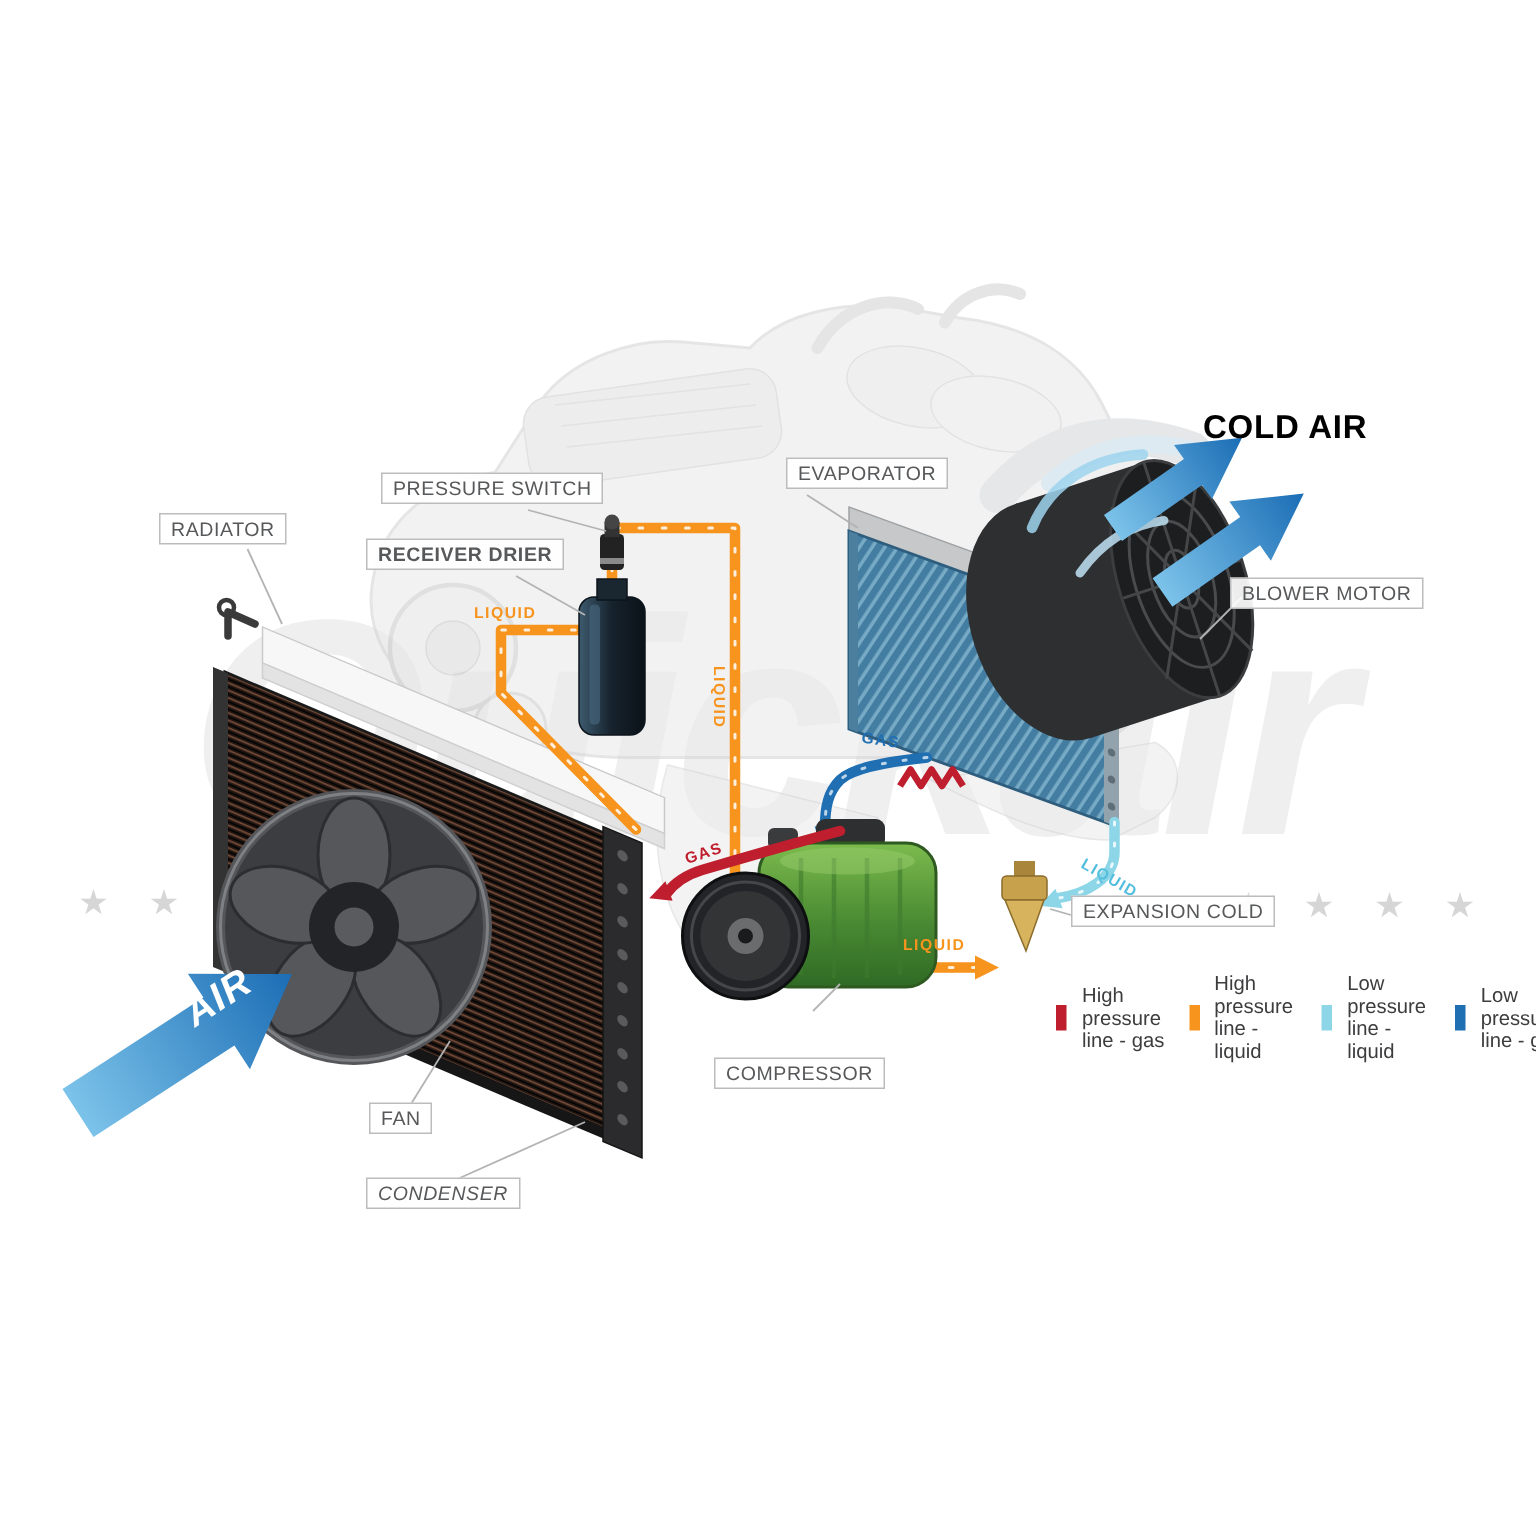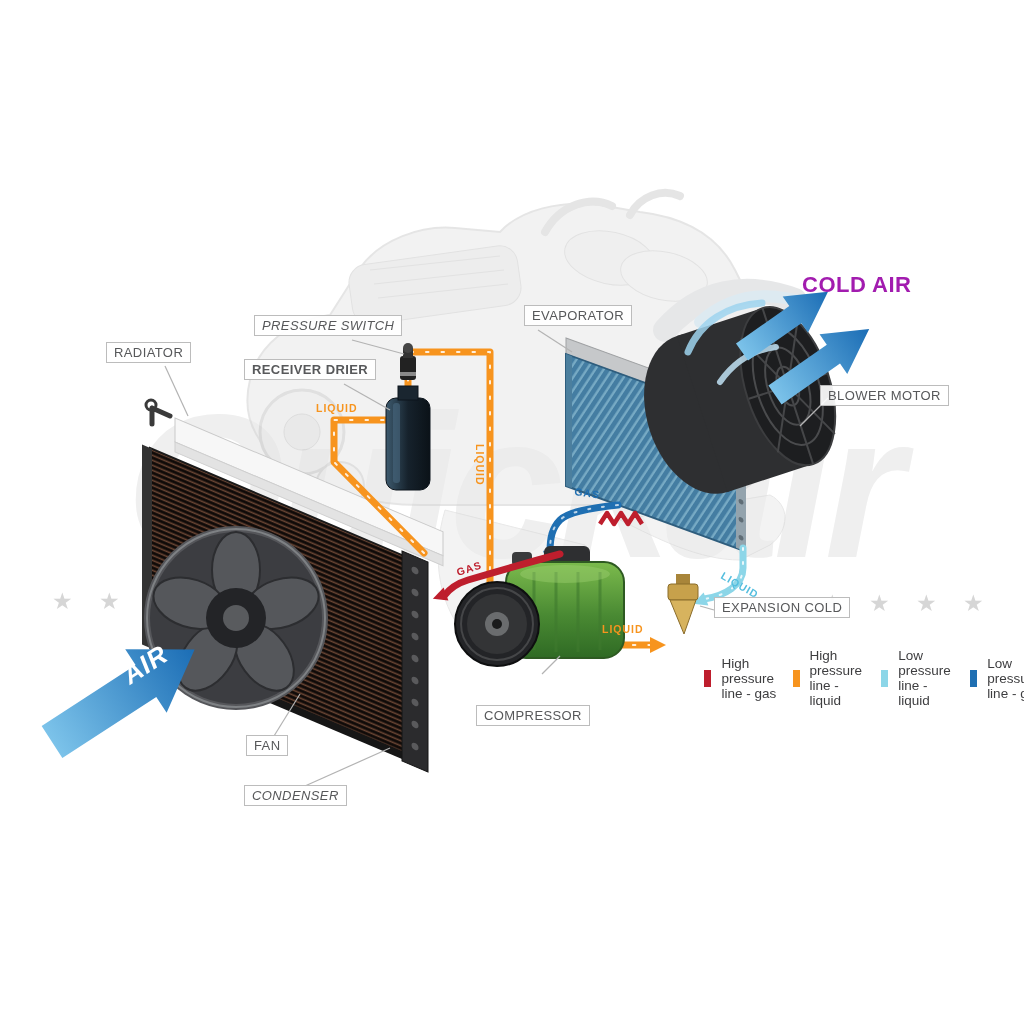--- a/index.html
+++ b/index.html
@@ -11,21 +11,21 @@
              letter-spacing:-6px;z-index:0;white-space:nowrap;user-select:none;}
   .stars{position:absolute;z-index:0;color:#d6d6d6;font-size:23px;letter-spacing:10px;white-space:nowrap;}
   .stars-left{left:52px;top:588px;}
   .stars-right{left:822px;top:590px;}
   
   .art{position:absolute;left:0;top:0;z-index:1;}
   
   .lbl{position:absolute;z-index:3;font-size:13px;color:#57585a;letter-spacing:.4px;
        background:rgba(255,255,255,.92);border:1px solid #bcbcbc;padding:2px 7px;white-space:nowrap;}
   .cold-air{position:absolute;z-index:3;left:802px;top:272px;font-size:22px;font-weight:bold;
-            color:#a21caf;letter-spacing:.5px;}
+            color:#000000;letter-spacing:.5px;}
   
   .legend{position:absolute;z-index:3;left:704px;top:648px;display:flex;gap:9px;}
   .legend-row{display:flex;align-items:center;gap:10px;}
   .sw{width:17px;height:17px;display:inline-block;}
   .legend-text{font-size:13.5px;color:#3d3d3f;}
   
   .pl{font:bold 10.5px "Liberation Sans",sans-serif;letter-spacing:1px;}
   .pl-or{fill:#f7941e;} .pl-rd{fill:#be1e2d;} .pl-lb{fill:#54bede;} .pl-db{fill:#1f6fb2;}
   .air-text{font:italic bold 26px "Liberation Sans",sans-serif;fill:#ffffff;letter-spacing:1px;}
   .leader{stroke:#b3b3b3;stroke-width:1.2;}
@@ -247,21 +247,21 @@
       <line x1="538" y1="330" x2="572" y2="352"></line>
       <line x1="828" y1="398" x2="800" y2="426"></line>
       <line x1="714" y1="610" x2="700" y2="606"></line>
       <line x1="542" y1="674" x2="560" y2="656"></line>
       <line x1="274" y1="736" x2="300" y2="694"></line>
       <line x1="305" y1="786" x2="390" y2="748"></line>
     </g>
   </svg>
 
   <div class="lbl" style="left:106px;top:342px;">RADIATOR</div>
-  <div class="lbl" style="left:254px;top:315px;font-style:italic;">PRESSURE SWITCH</div>
+  <div class="lbl" style="left:254px;top:315px;">PRESSURE SWITCH</div>
   <div class="lbl" style="left:244px;top:359px;font-weight:bold;">RECEIVER DRIER</div>
   <div class="lbl" style="left:478px;top:305px;margin-left:46px;">EVAPORATOR</div>
   <div class="lbl" style="left:820px;top:385px;">BLOWER MOTOR</div>
   <div class="lbl" style="left:714px;top:597px;">EXPANSION COLD</div>
   <div class="lbl" style="left:476px;top:673px;margin-top:32px;">COMPRESSOR</div>
   <div class="lbl" style="left:246px;top:735px;">FAN</div>
   <div class="lbl" style="left:244px;top:785px;font-style:italic;">CONDENSER</div>
   <div class="cold-air">COLD AIR</div>
 
   <div class="legend">

